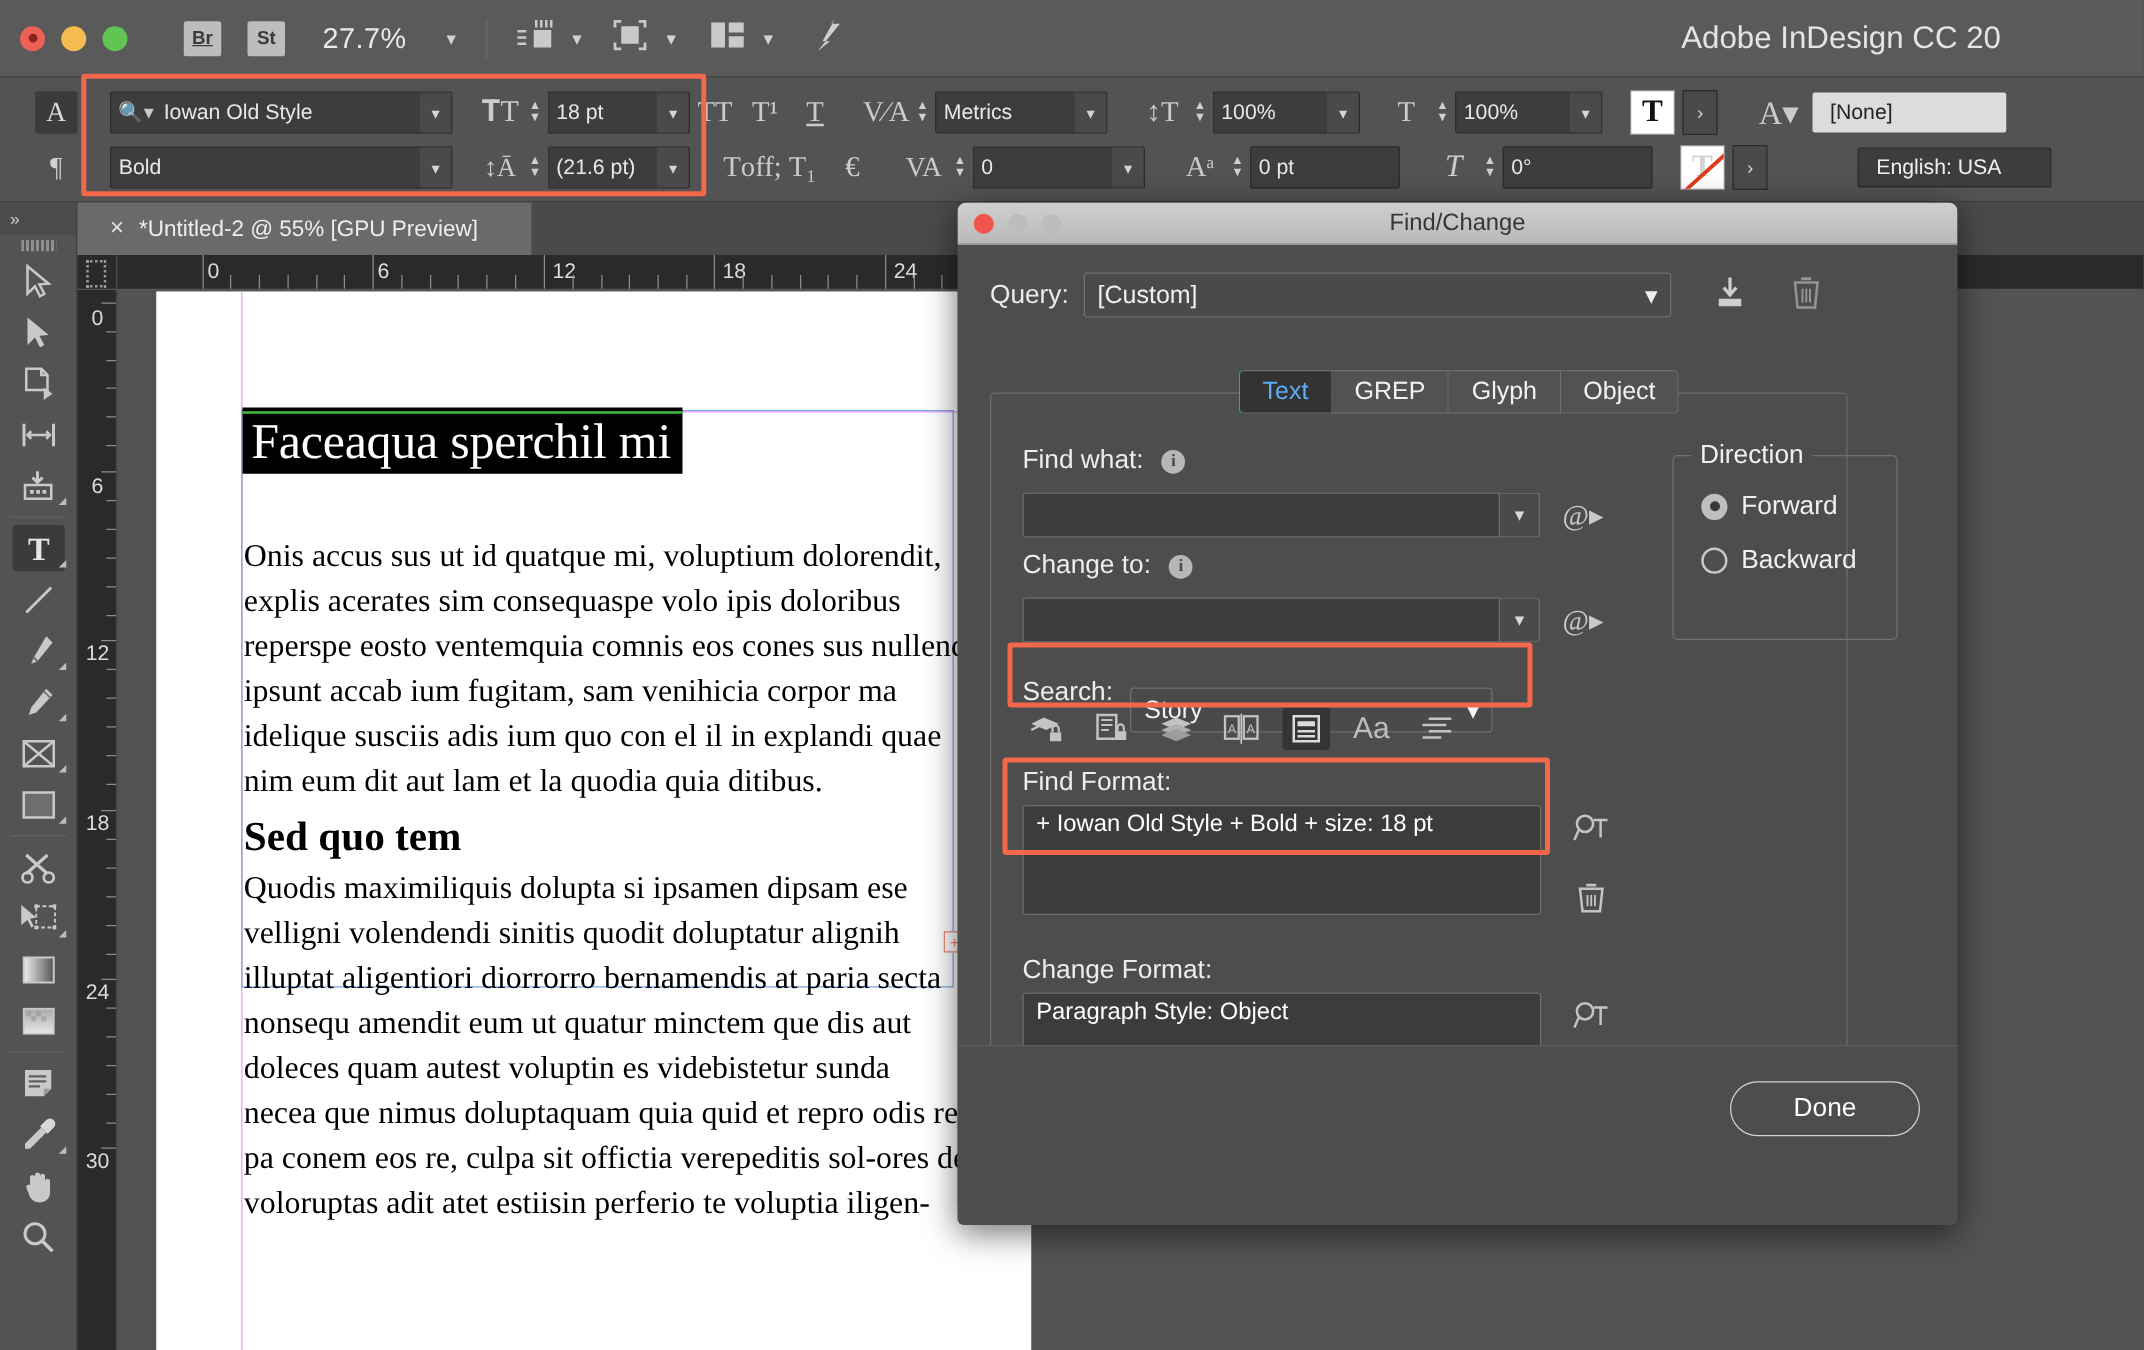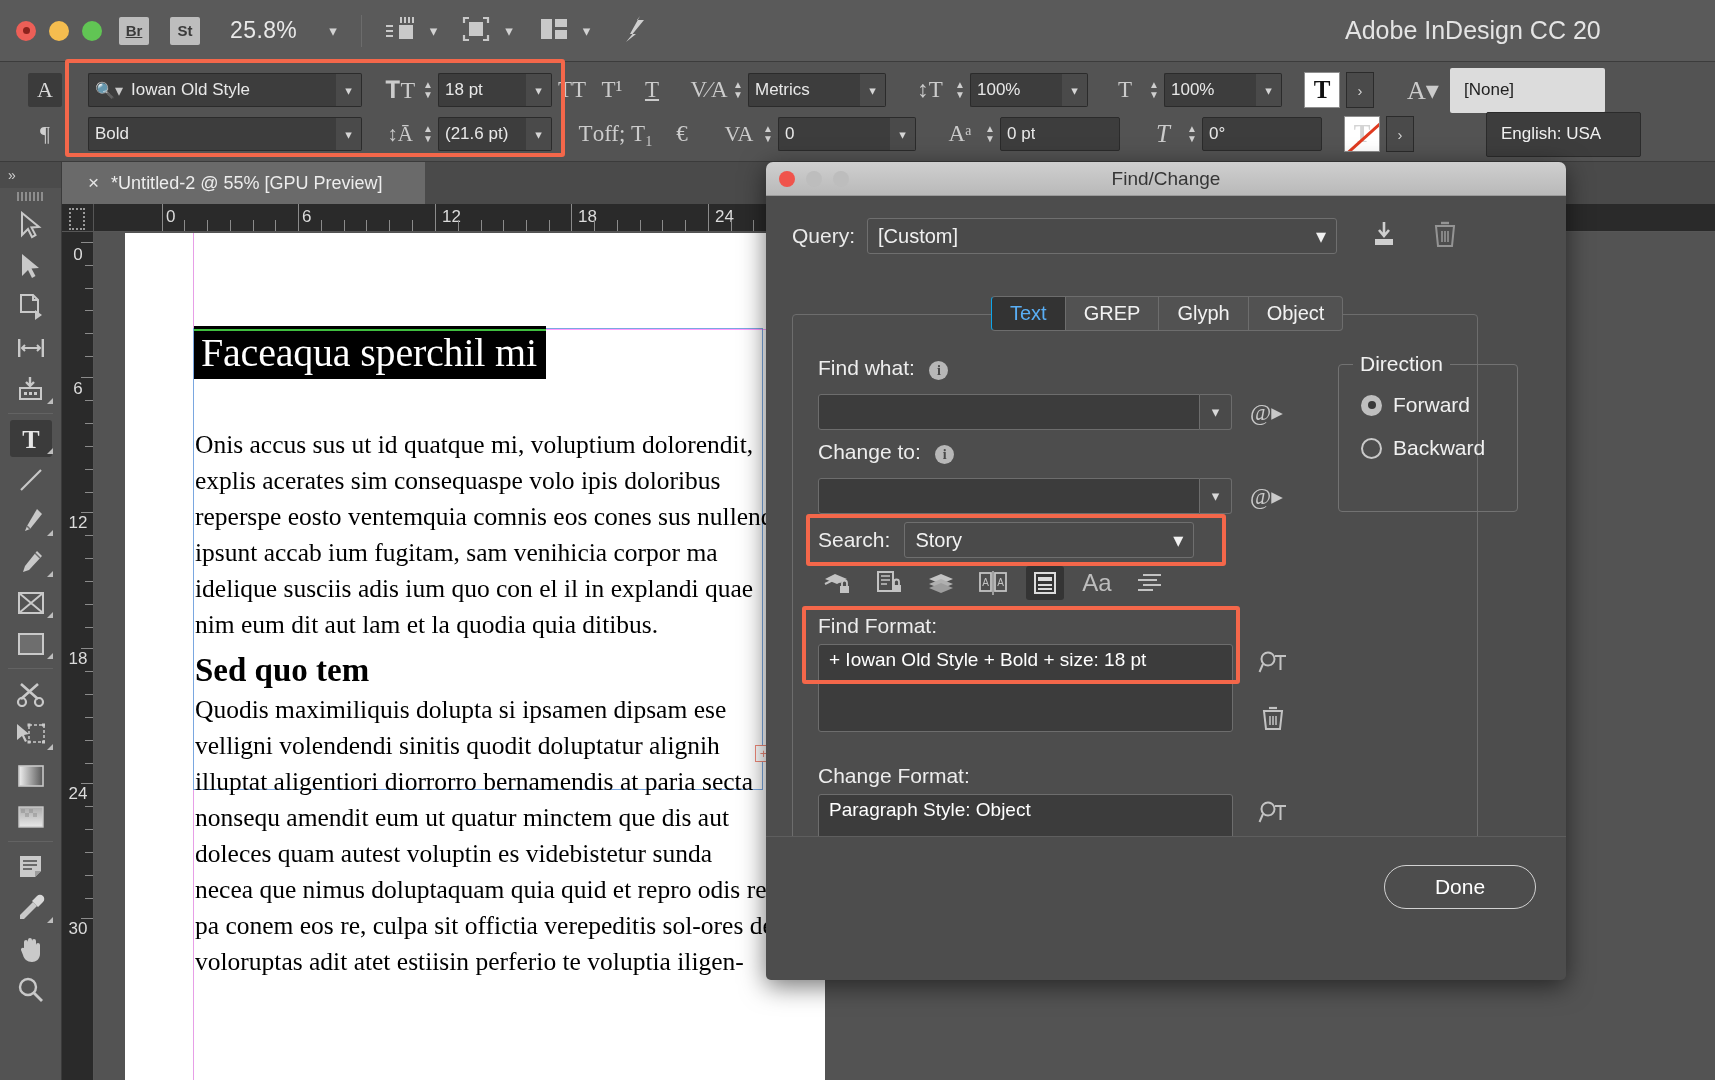--- a/index.html
+++ b/index.html
@@ -78,21 +78,21 @@
     width: 36px; height: 36px; background: #ffffff; position: relative;
     display:flex;align-items:center;justify-content:center;
     font-family:"Liberation Serif", serif; font-weight:bold; font-size:25px; color:#d4d4d4;
     border: 1px solid #8e8e8e; overflow:hidden;
   }
   .tmark2::after { content:""; position:absolute; left:-4px; top:50%; width:52px; height:3px;
      background:#e03a1f; transform: rotate(-42deg); }
   .arrowbtn { width: 28px; height: 36px; background:#4a4a4a; border:1px solid #2b2b2b;
      display:flex;align-items:center;justify-content:center;color:#d6d6d6;font-size:15px;}
   .lightfield {
-    background: #dcdcdc; color: #222; height: 45px; display:flex;align-items:center;
+    background: #dcdcdc; color: #222; height: 32px; display:flex;align-items:center;
     padding: 0 14px; font-size: 17px; border-radius: 2px; white-space: nowrap;
   }
 
   .hl-orange { position: absolute; border: 4px solid #f4674a; border-radius: 3px; pointer-events: none; }
 
   
   .toolpanel {
     position: absolute; left: 0; top: 162px; width: 62px; height: 918px;
     background: #535353; border-right: 1px solid #3b3b3b;
   }
@@ -214,21 +214,21 @@
   }
   .bigdrop {
     width: 32px; height:36px; background:#4a4a4a; border:1px solid #6d6d6d; border-left:none;
     border-radius:0 3px 3px 0; display:flex;align-items:center;justify-content:center;
     color:#d8d8d8; font-size:15px;
   }
   .atsym { color:#c9c9c9; font-size:23px; margin-left:18px; font-family:"Liberation Serif", serif;}
   .searchsel {
     width: 290px; height: 36px; background:#4a4a4a; border:1px solid #6f6f6f; border-radius:3px;
     display:flex; align-items:center; justify-content:space-between; padding:0 10px;
-    color:#f2f2f2; font-size:20px;
+    color:#f2f2f2; font-size:20px;margin-top:28px;
   }
   .optbtn { width:38px;height:34px; display:flex;align-items:center;justify-content:center; border-radius:3px; }
   .optbtn.on { background:#343434; }
 
   .fmtbox {
     position:absolute; background:#3c3c3c; border:1px solid #6d6d6d; border-radius:3px;
   }
   .fmtline { color:#ffffff; font-size:19px; padding: 4px 10px; }
 
   .direction {
@@ -260,23 +260,23 @@
 <body>
 
 <div class="app">
 
   <div class="titlebar">
     <div class="traffic">
       <span class="tl red"></span>
       <span class="tl yellow"></span>
       <span class="tl green"></span>
     </div>
-    <div style="margin-left:17px;text-decoration:underline;" class="topbtn">Br</div>
+    <div style="margin-left:45px;text-decoration:underline;" class="topbtn">Br</div>
     <div style="margin-left:21px;" class="topbtn">St</div>
-    <div style="margin-left:30px;" class="zoomval">25.8%</div>
+    <div style="margin-left:30px;" class="zoomval">27.7%</div>
     <div style="margin-left:32px;" class="chev">▾</div>
     <div style="margin-left:24px;" class="vdiv"></div>
     <div style="margin-left:22px;">
       <svg width="32" height="28" viewBox="0 0 32 28">
         <rect x="15" y="10" width="14" height="14" fill="#c9c9c9"></rect>
         <g fill="#c9c9c9">
           <rect x="16" y="2" width="2" height="6"></rect>
             <rect x="20" y="2" width="2" height="6"></rect>
           <rect x="24" y="2" width="2" height="6"></rect>
             <rect x="28" y="2" width="2" height="6"></rect>

